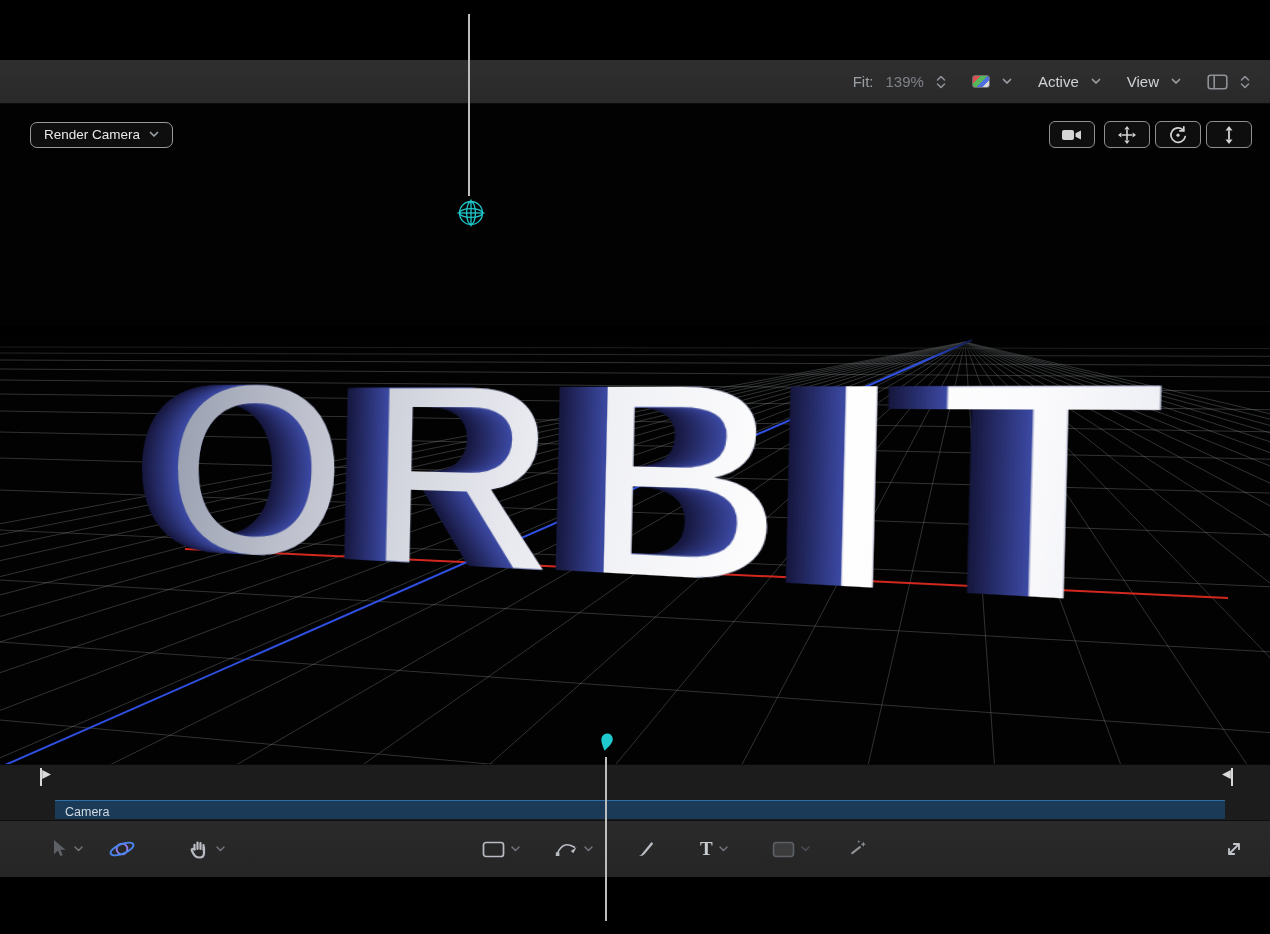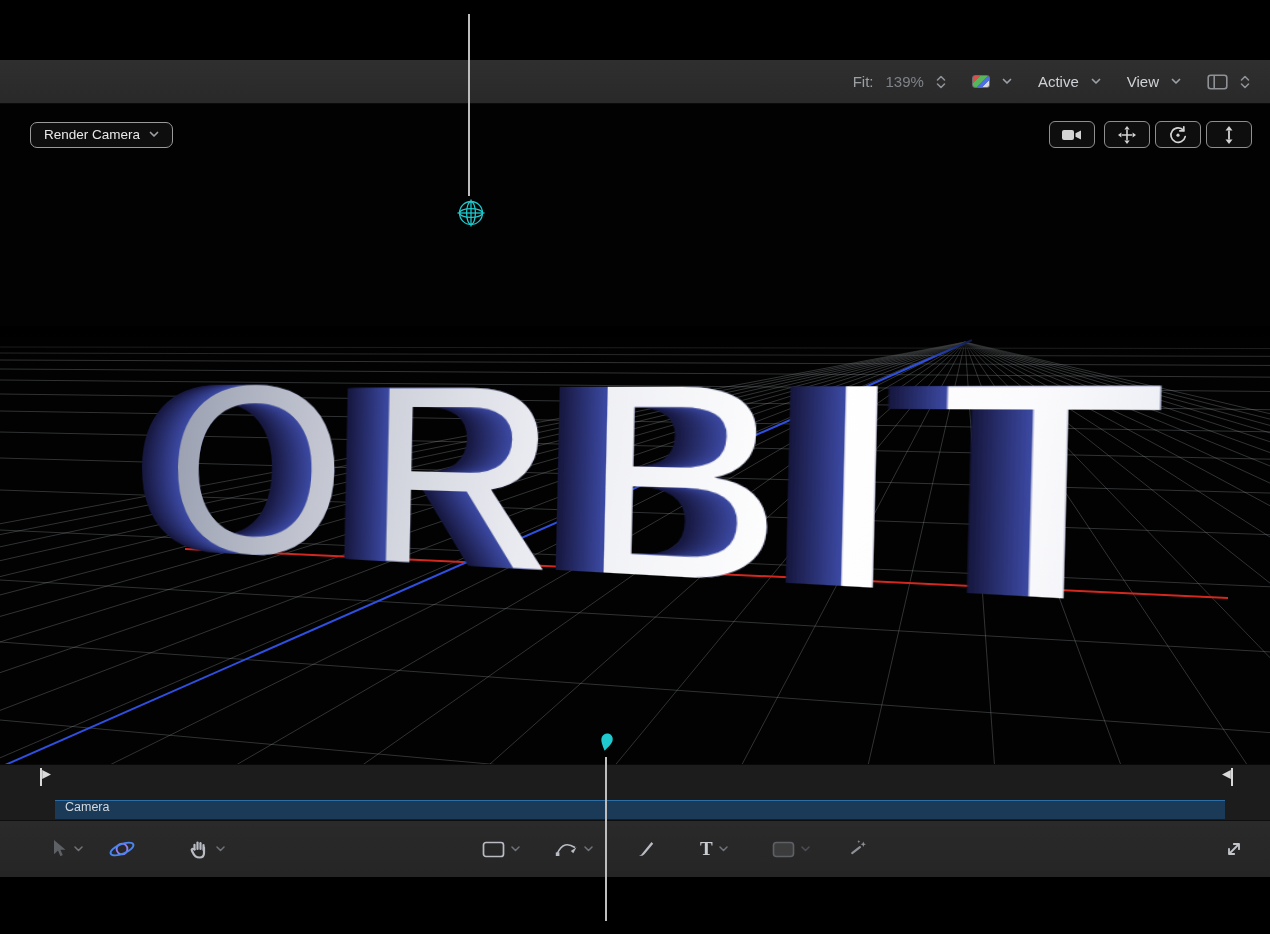--- a/index.html
+++ b/index.html
@@ -94,21 +94,21 @@
     position:absolute; left:0; top:764px; width:1270px; height:56px;
     background:#1c1c1c; border-top:1px solid #090909;
   }
   .range-marker { position:absolute; top:2px; }
   .range-marker.in  { left:39px; }
   .range-marker.out { right:36px; }
   .camera-track {
     position:absolute; left:55px; right:45px; top:35px; height:19px;
     background:var(--track-blue,#1a3a58);
     box-shadow:inset 0 1px 0 #2e6ea6;
-    display:flex; align-items:flex-start; padding-left:10px;
+    display:flex; align-items:flex-end; padding-left:10px;
     color:#d2d9e0; font-size:12.5px;
   }
 
   
   .toolbar-bottom {
     position:absolute; left:0; top:820px; width:1270px; height:57px;
     background:linear-gradient(#2a2a2b,#252526); border-top:1px solid #0e0e0e;
   }
   .tool {
     position:absolute; top:0; bottom:0; display:flex; align-items:center; gap:6px;

